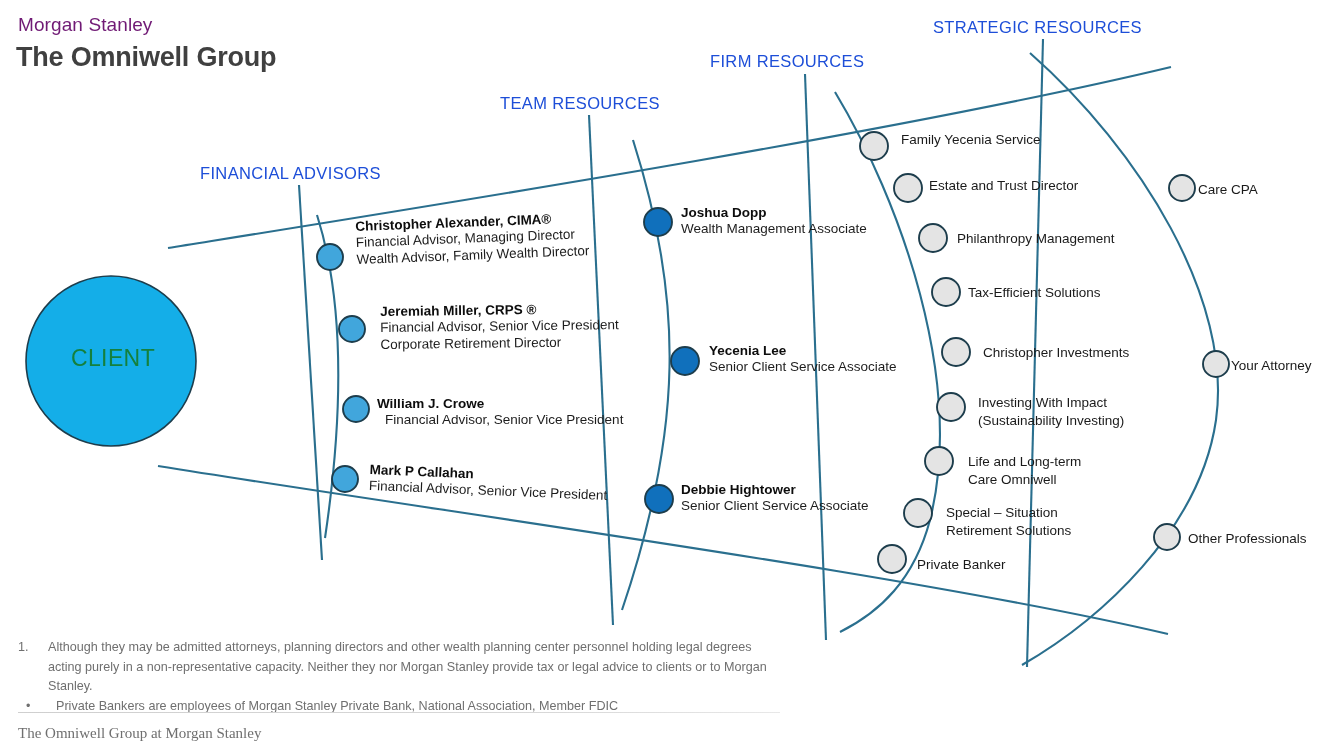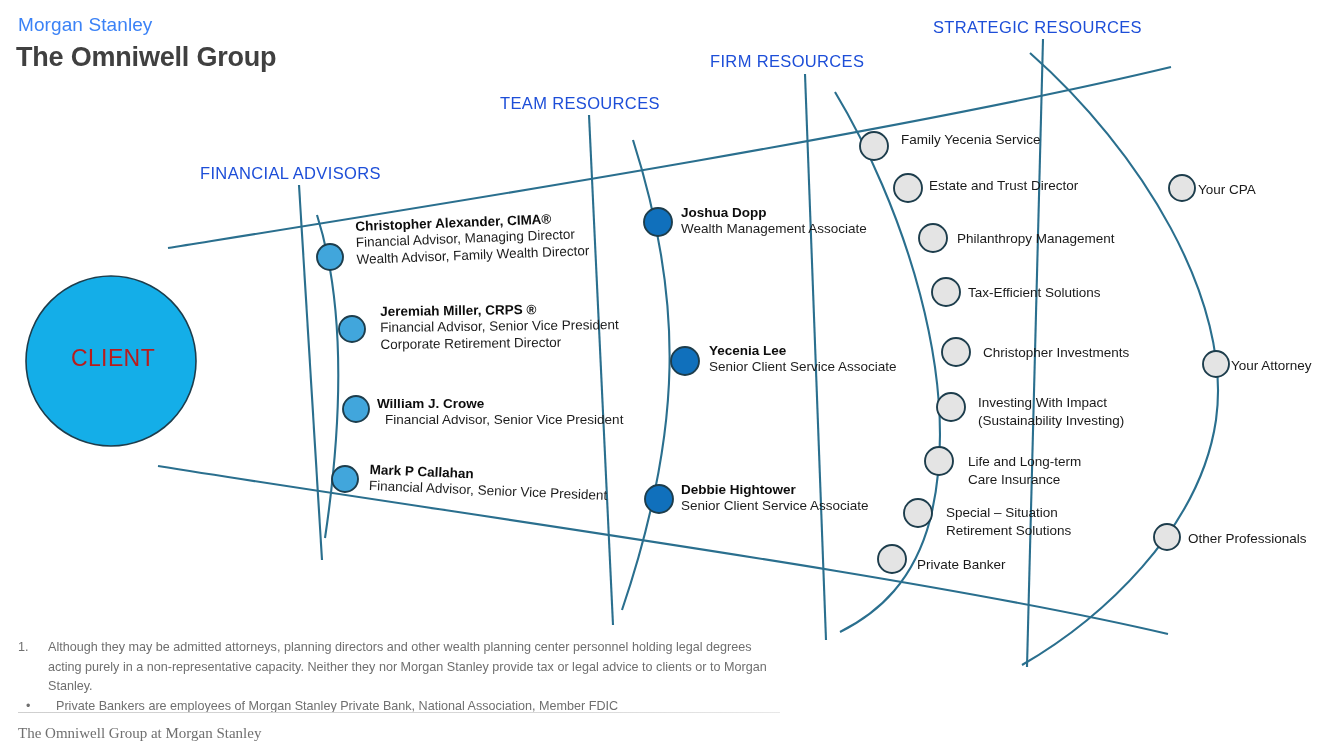--- a/index.html
+++ b/index.html
@@ -7,21 +7,21 @@
     width:1331px;height:748px;overflow:hidden;
     font-family:"Liberation Sans","DejaVu Sans",sans-serif;
     color:#111111;position:relative;
   }
   #stage{position:absolute;inset:0;width:1331px;height:748px;}
   svg.diagram{position:absolute;left:0;top:0;width:1331px;height:748px;}
 
   
   .brand-line{
     position:absolute;left:18px;top:14px;
-    font-size:19px;color:#3b82f6;letter-spacing:.1px;
+    font-size:19px;color:#701a75;letter-spacing:.1px;
   }
   .group-title{
     position:absolute;left:16px;top:42px;
     font-size:27px;font-weight:bold;color:#404040;letter-spacing:-.2px;
   }
 
   
   .sec-head{
     position:absolute;font-size:16.5px;color:#1d4ed8;letter-spacing:.35px;
     white-space:nowrap;
@@ -37,21 +37,21 @@
   }
 
   
   .rot-a{transform:rotate(-2.2deg);transform-origin:left top;}
   .rot-c{transform:rotate(-0.7deg);transform-origin:left top;}
   .rot-d{transform:rotate(2.4deg);transform-origin:left top;}
 
   
   .client-text{
     position:absolute;left:63px;top:345px;width:100px;text-align:center;
-    font-size:23px;color:#b91c1c;letter-spacing:.4px;
+    font-size:23px;color:#15803d;letter-spacing:.4px;
   }
 
   
   .footnotes{
     position:absolute;left:18px;top:638px;width:760px;
     font-size:12.6px;color:#6f6f6f;line-height:1.55;
   }
   .fn-row{display:flex;align-items:flex-start;}
   .fn-mark{width:30px;flex:0 0 30px;}
   .fn-mark.bullet{padding-left:8px;}
@@ -182,32 +182,32 @@
   </div>
   <div class="plain-label" style="left:983px;top:344px;">
     <span>Christopher Investments</span>
   </div>
   <div class="plain-label" style="left:978px;top:394px;">
     <span style="display:block;">Investing With Impact</span>
     <span style="display:block;">(Sustainability Investing)</span>
   </div>
   <div class="plain-label" style="left:968px;top:453px;">
     <span style="display:block;">Life and Long-term</span>
-    <span style="display:block;">Care Insurance</span>
+    <span style="display:block;">Care Omniwell</span>
   </div>
   <div class="plain-label" style="left:946px;top:504px;">
     <span style="display:block;">Special – Situation</span>
     <span style="display:block;">Retirement Solutions</span>
   </div>
   <div class="plain-label" style="left:917px;top:556px;">
     <span>Private Banker</span>
   </div>
 
   <div class="plain-label" style="left:1198px;top:181px;">
-    <span>Your CPA</span>
+    <span>Care CPA</span>
   </div>
   <div class="plain-label" style="left:1231px;top:357px;">
     <span>Your Attorney</span>
   </div>
   <div class="plain-label" style="left:1188px;top:530px;">
     <span>Other Professionals</span>
   </div>
 
   <div class="footnotes">
     <div class="fn-row">

